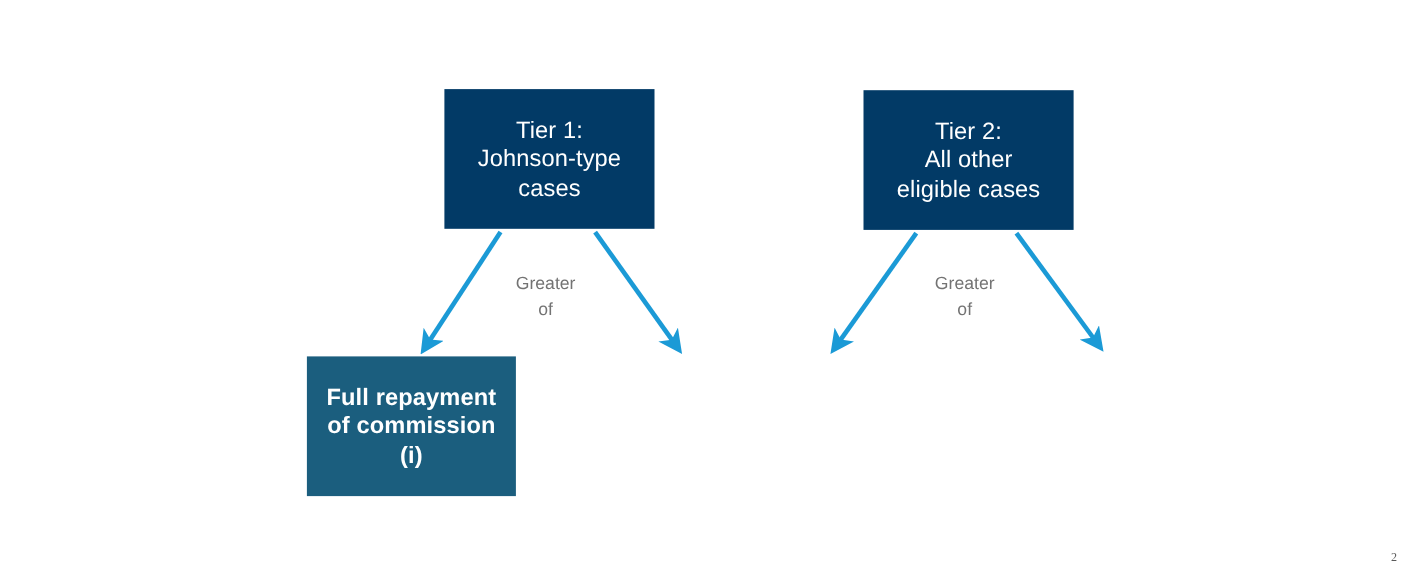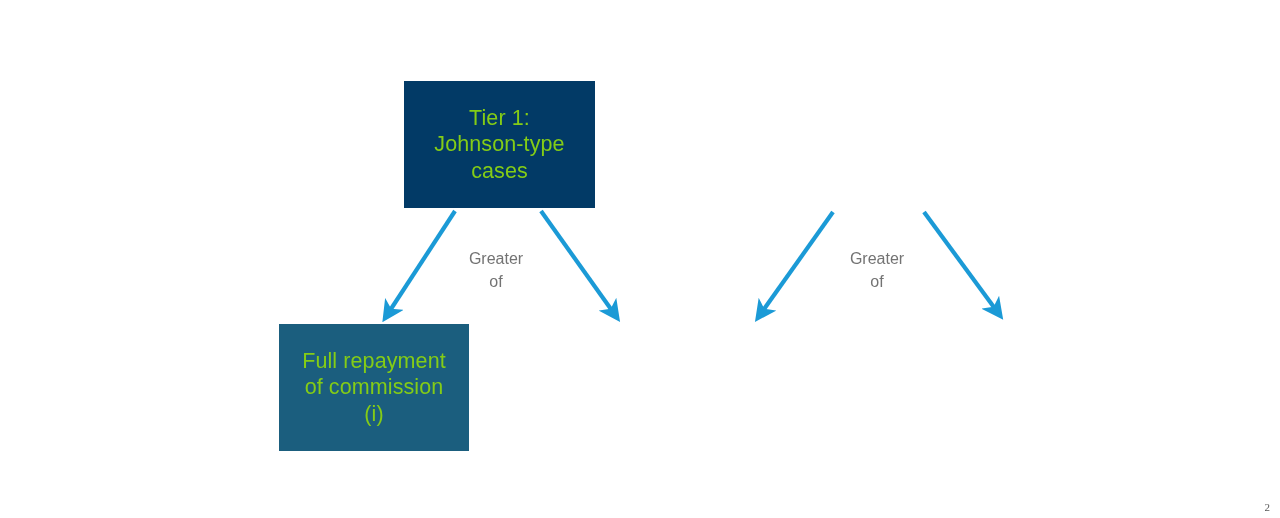--- a/index.html
+++ b/index.html
@@ -26,36 +26,36 @@
     left: 0; top: 0;
     width: 1280px;
     height: 518px;
   }
   .node {
     position: absolute;
     display: flex;
     align-items: center;
     justify-content: center;
     text-align: center;
-    color: #84cc16;
+    color: #ffffff;
     line-height: 1.22;
     white-space: pre-line;
     letter-spacing: 0.1px;
   }
   .node-tier {
     background: #023A66;
     font-size: 21.5px;
   }
   .node-outcome {
     background: #1B5E7E;
     font-size: 21.5px;
   }
   #node-tier1 { left: 404px; top: 81px;  width: 191px; height: 127px; }
   #node-tier2 { left: 785px; top: 82px;  width: 191px; height: 127px; }
-  #node-full-repayment { left: 279px; top: 324px; width: 190px; height: 127px; }
+  #node-full-repayment { left: 279px; top: 324px; width: 190px; height: 127px; font-weight: bold; }
   #node-apr-adjustment  { left: 592px; top: 322px; width: 191px; height: 127px; }
   #node-average         { left: 906px; top: 321px; width: 192px; height: 129px; }
 
   .connector-label {
     position: absolute;
     color: #737373;
     font-size: 16px;
     line-height: 1.45;
     text-align: center;
     white-space: pre-line;
@@ -90,20 +90,23 @@
 
     <line x1="833" y1="212" x2="762" y2="312" stroke="#1B9AD6" stroke-width="4.2" marker-end="url(#arrowhead)"></line>
 
     <line x1="924" y1="212" x2="996" y2="310" stroke="#1B9AD6" stroke-width="4.2" marker-end="url(#arrowhead)"></line>
   </svg>
 
   <div class="node node-tier" id="node-tier1">Tier 1:
 Johnson-type
 cases</div>
 
+  <div class="node node-tier" id="node-tier2">Tier 2:
+All other
+eligible cases</div>
 
   <div class="connector-label" id="label-greater-of-tier1">Greater
 of</div>
 
   <div class="connector-label" id="label-greater-of-tier2">Greater
 of</div>
 
   <div class="node node-outcome" id="node-full-repayment">Full repayment
 of commission
 (i)</div>

